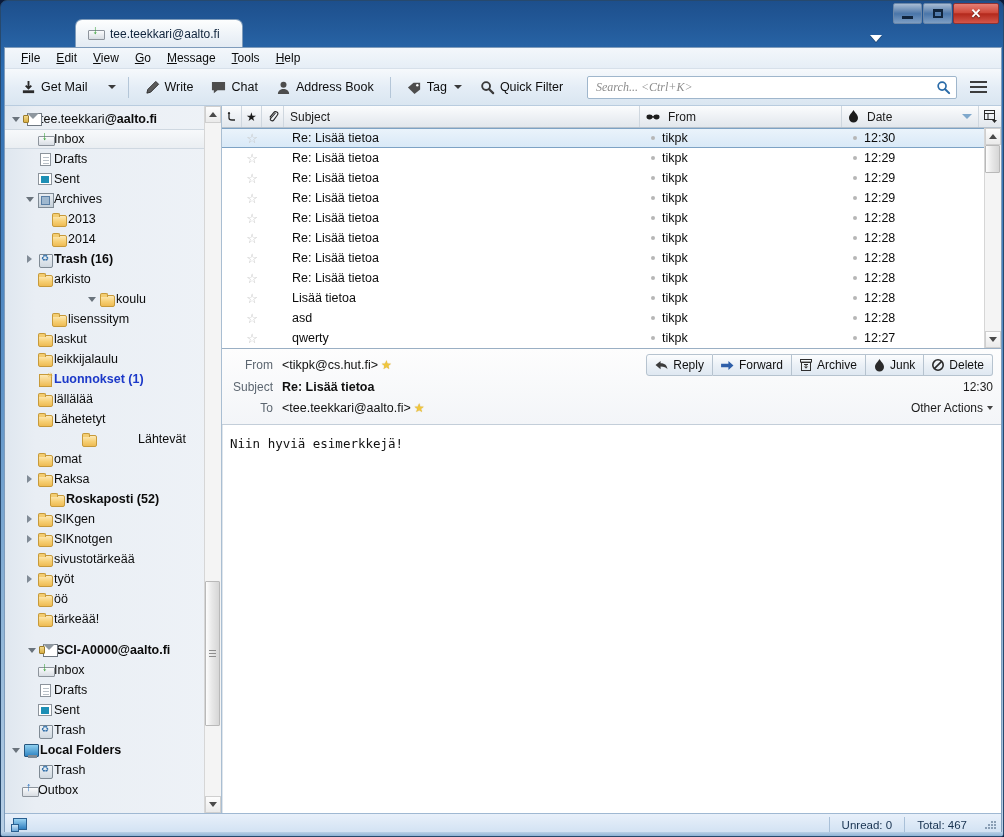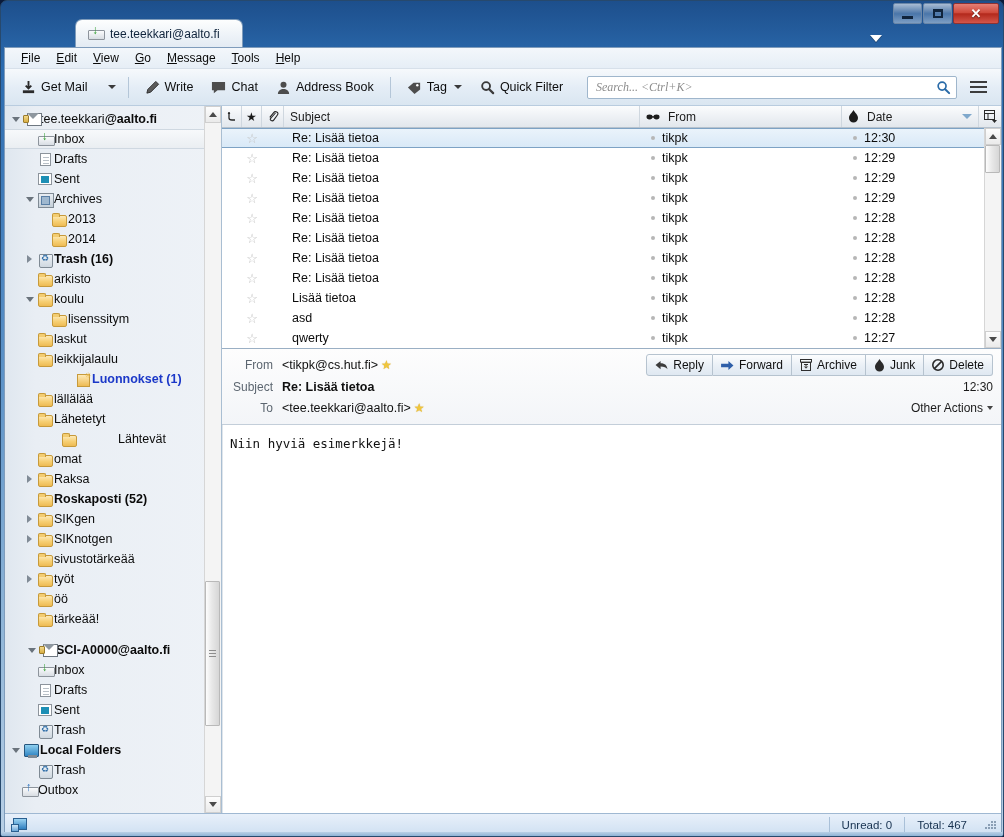--- a/index.html
+++ b/index.html
@@ -522,21 +522,21 @@
               </span>
               <span class="flabel bold">Trash (16)</span>
             </div>
             <div class="frow" style="padding-left: 18px;">
               <span class="twisty"></span>
               <span class="ficon">
                 <span class="ic-folder"></span>
               </span>
               <span class="flabel">arkisto</span>
             </div>
-            <div class="frow" style="padding-left: 18px;">
+            <div class="frow" style="padding-left: 36px; margin-left: 44px;">
               <span class="twisty">
                 <span class="tw open"></span>
               </span>
               <span class="ficon">
                 <span class="ic-folder"></span>
               </span>
               <span class="flabel">koulu</span>
             </div>
             <div class="frow" style="padding-left: 32px;">
               <span class="twisty"></span>
@@ -552,42 +552,42 @@
               </span>
               <span class="flabel">laskut</span>
             </div>
             <div class="frow" style="padding-left: 18px;">
               <span class="twisty"></span>
               <span class="ficon">
                 <span class="ic-folder"></span>
               </span>
               <span class="flabel">leikkijalaulu</span>
             </div>
-            <div class="frow" style="padding-left: 18px; margin-left: 38px;">
+            <div class="frow" style="padding-left: 18px;">
               <span class="twisty"></span>
               <span class="ficon">
                 <span class="ic-draftstar"></span>
               </span>
               <span class="flabel blue">Luonnokset (1)</span>
             </div>
             <div class="frow" style="padding-left: 18px;">
               <span class="twisty"></span>
               <span class="ficon">
                 <span class="ic-folder"></span>
               </span>
               <span class="flabel">lällälää</span>
             </div>
             <div class="frow" style="padding-left: 18px;">
               <span class="twisty"></span>
               <span class="ficon">
                 <span class="ic-folder"></span>
               </span>
               <span class="flabel">Lähetetyt</span>
             </div>
-            <div class="frow" style="padding-left: 2px; gap: 40px;">
+            <div class="frow" style="padding-left: 22px; gap: 40px;">
               <span class="twisty"></span>
               <span class="ficon">
                 <span class="ic-folder"></span>
               </span>
               <span class="flabel">Lähtevät</span>
             </div>
             <div class="frow" style="padding-left: 18px;">
               <span class="twisty"></span>
               <span class="ficon">
                 <span class="ic-folder"></span>
@@ -596,21 +596,21 @@
             </div>
             <div class="frow" style="padding-left: 18px;">
               <span class="twisty">
                 <span class="tw"></span>
               </span>
               <span class="ficon">
                 <span class="ic-folder"></span>
               </span>
               <span class="flabel">Raksa</span>
             </div>
-            <div class="frow" style="padding-left: 18px; text-align: center;">
+            <div class="frow" style="padding-left: 30px; text-align: center;">
               <span class="twisty"></span>
               <span class="ficon">
                 <span class="ic-folder"></span>
               </span>
               <span class="flabel bold">Roskaposti (52)</span>
             </div>
             <div class="frow" style="padding-left: 18px;">
               <span class="twisty">
                 <span class="tw"></span>
               </span>

